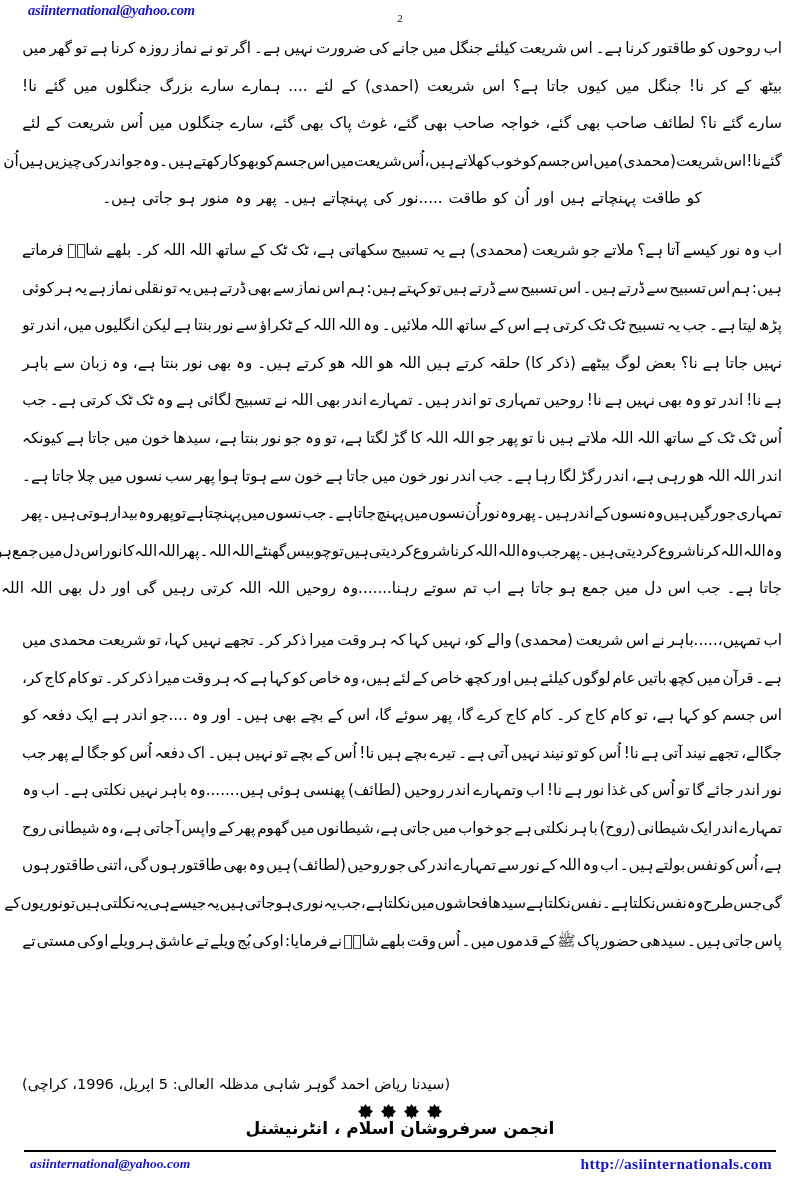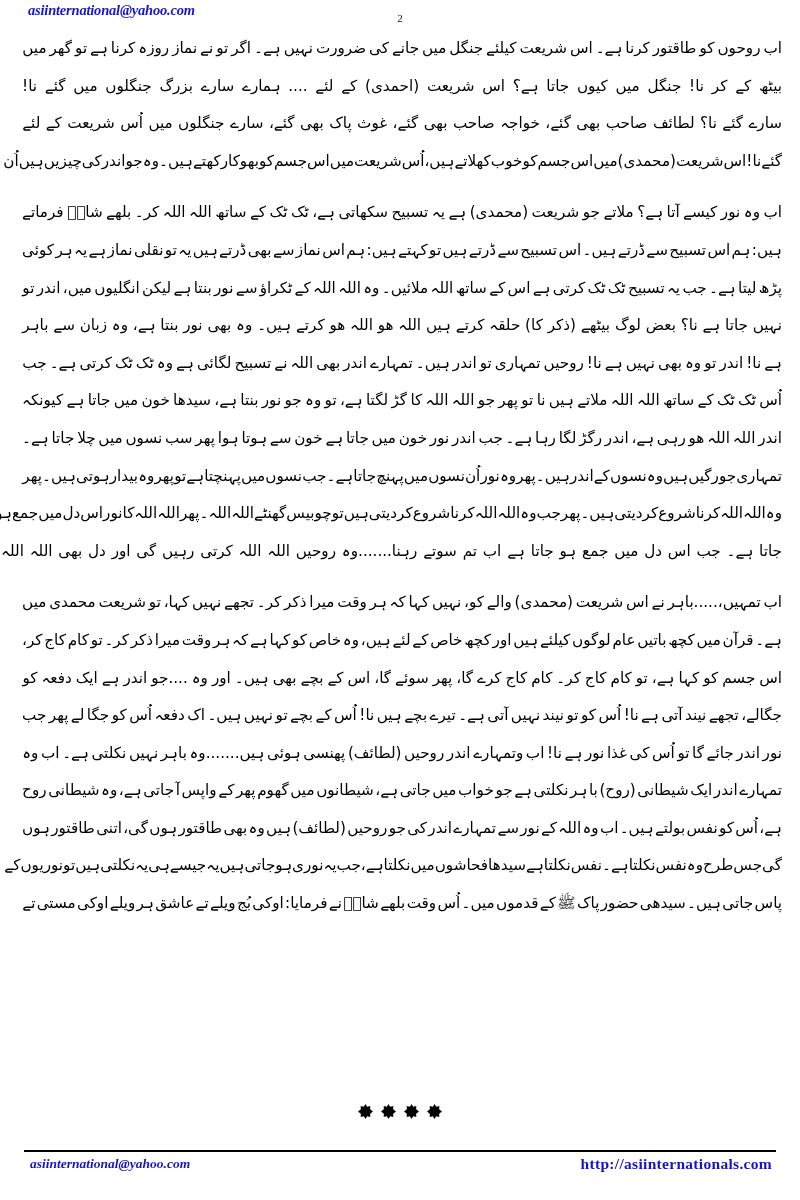--- a/index.html
+++ b/index.html
@@ -303,20 +303,21 @@
           <span class="frag">رکھتے</span>
           <span class="frag">ہیں۔</span>
           <span class="frag">وہ</span>
           <span class="frag">جو</span>
           <span class="frag">اندر</span>
           <span class="frag">کی</span>
           <span class="frag">چیزیں</span>
           <span class="frag">ہیں</span>
           <span class="frag">اُن</span>
         </div>
+        <div class="ln-last">کو طاقت پہنچاتے ہیں اور اُن کو طاقت .....نور کی پہنچاتے ہیں۔ پھر وہ منور ہو جاتی ہیں۔</div>
       </div>
     <div class="para p-spacer">
         <div class="ln-just">
           <span class="frag">اب</span>
           <span class="frag">وہ</span>
           <span class="frag">نور</span>
           <span class="frag">کیسے</span>
           <span class="frag">آتا</span>
           <span class="frag">ہے؟</span>
           <span class="frag">ملاتے</span>
@@ -858,23 +859,25 @@
           <span class="frag">عاشق</span>
           <span class="frag">ہر</span>
           <span class="frag">ویلے</span>
           <span class="frag">اوکی</span>
           <span class="frag">مستی</span>
           <span class="frag">تے</span>
         </div>
       </div>
   </div>
 
+  <div id="attribution">(سیدنا ریاض احمد گوہر شاہی مدظلہ العالی: 5 اپریل، 1996، کراچی)</div>
 
   <div id="ornaments"><span class="orn"></span><span class="orn"></span><span class="orn"></span><span class="orn"></span></div>
 
+  <div id="org-name">انجمن سرفروشان اسلام ، انٹرنیشنل</div>
 
   <div id="footer-rule"></div>
   <div id="footer">
     <div class="ftr-email">asiinternational@yahoo.com</div>
     <div class="ftr-url">http://asiinternationals.com</div>
   </div>
 
 </div>
 
 </body></html>

